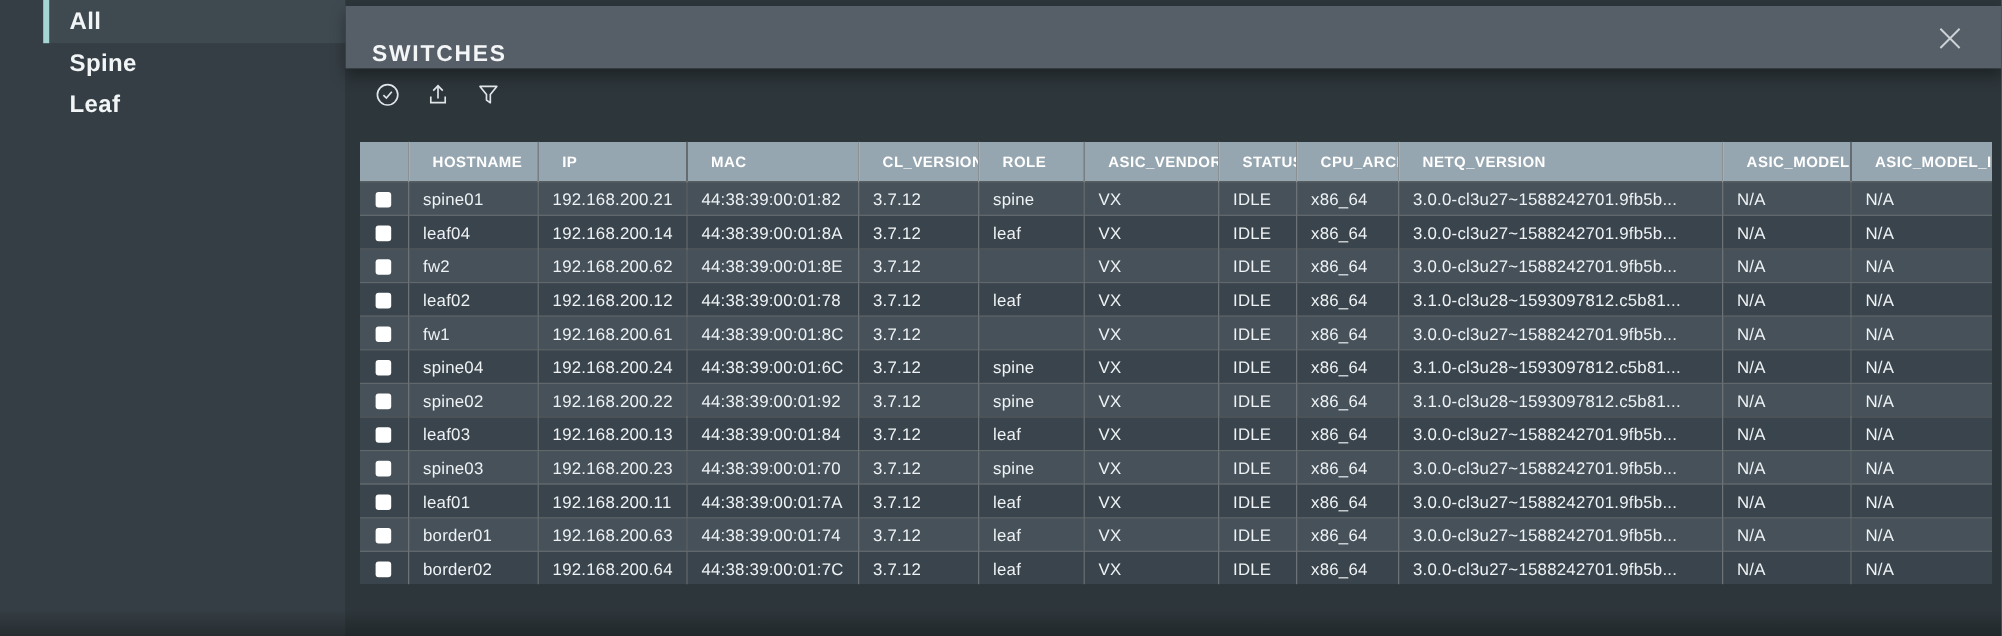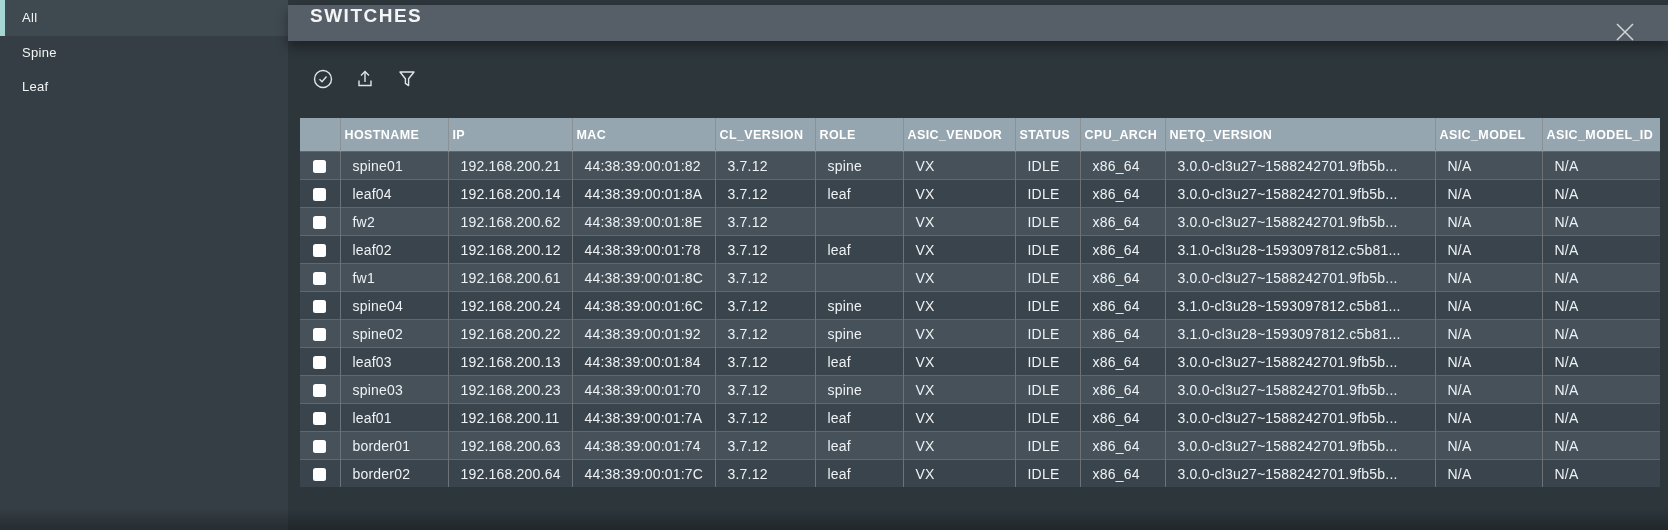--- a/index.html
+++ b/index.html
@@ -1,43 +1,43 @@
 <!DOCTYPE html>
 <html><head>
 <meta charset="utf-8">
 <style>
   html,body{margin:0;padding:0;}
   body{font-family:"Liberation Sans","DejaVu Sans",sans-serif;}
   .app{position:relative;width:1668px;height:530px;background:#2D363C;overflow:hidden;}
 
   
   .sidebar{position:absolute;left:0;top:0;width:288px;height:530px;background:#353E44;}
-  .sb-item{height:34px;line-height:34px;padding-left:22px;color:#F2F5F6;font-size:13px;
-           font-weight:400;letter-spacing:.3px;cursor:pointer;}
+  .sb-item{height:34px;line-height:34px;padding-left:22px;color:#F2F5F6;font-size:20px;
+           font-weight:700;letter-spacing:.3px;cursor:pointer;margin-left:36px;}
   .sb-item.selected{height:36px;line-height:36px;background:#3F4950;
            border-left:5px solid #A6D6D4;padding-left:17px;}
 
   
   .panel{position:absolute;left:288px;top:0;width:1380px;height:530px;background:#2D363B;}
-  .titlebar{position:absolute;left:0;top:5px;width:100%;height:36px;background:#565F68;
-            box-shadow:0 6px 12px rgba(0,0,0,.35);display:flex;align-items:flex-start;}
+  .titlebar{position:absolute;left:0;top:5px;width:100%;height:52px;background:#565F68;
+            box-shadow:0 6px 12px rgba(0,0,0,.35);display:flex;align-items:flex-end;}
   .title{margin-left:22px;color:#F3F5F6;font-size:19px;font-weight:700;letter-spacing:1.5px;}
   .close-btn{position:absolute;right:30px;top:14px;width:26px;height:26px;cursor:pointer;}
 
   .toolbar{position:absolute;left:22px;top:66px;display:flex;gap:16px;}
   .tool-btn{width:26px;height:26px;display:flex;align-items:center;justify-content:center;cursor:pointer;}
 
   
   .table-wrap{position:absolute;left:12px;top:118px;width:1360px;overflow:hidden;}
   table{border-collapse:collapse;table-layout:fixed;width:1372px;}
   col.c0{width:40px}col.c1{width:108px}col.c2{width:124px}col.c3{width:143px}
   col.c4{width:100px}col.c5{width:88px}col.c6{width:112px}col.c7{width:65px}
   col.c8{width:85px}col.c9{width:270px}col.c10{width:107px}col.c11{width:130px}
   thead th{height:33px;background:#96A6B0;color:#FFFFFF;font-size:12.5px;font-weight:700;
-           letter-spacing:.4px;text-align:left;padding:0 0 0 4px;white-space:nowrap;overflow:hidden;}
+           letter-spacing:.4px;text-align:left;padding:0 0 0 20px;white-space:nowrap;overflow:hidden;}
   thead th + th{border-left:1px solid rgba(255,255,255,.45);}
   tbody td{height:27px;color:#EEF2F4;font-size:14px;font-weight:400;letter-spacing:.2px;
            padding:0 0 0 12px;white-space:nowrap;overflow:hidden;}
   tbody td + td{border-left:1px solid rgba(255,255,255,.30);}
   tbody tr{border-top:1px solid rgba(255,255,255,.25);}
   tr.light{background:#46515A;}
   tr.dark{background:#3A444C;}
   td.c-check{padding:0;text-align:center;}
   .checkbox{display:inline-block;width:13px;height:13px;background:#FFFFFF;border-radius:2.5px;
             vertical-align:middle;cursor:pointer;}

